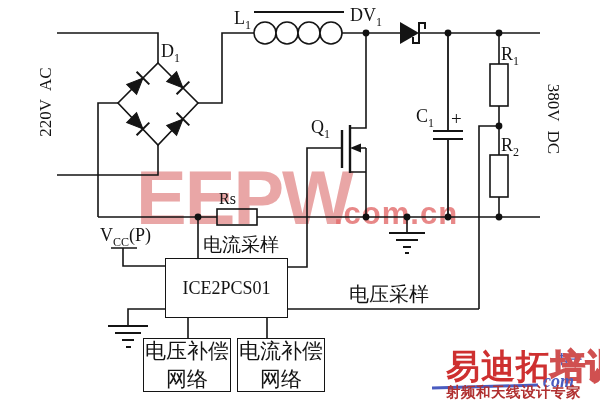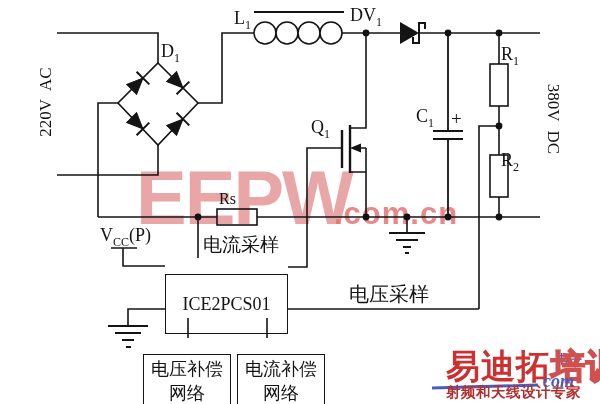--- a/index.html
+++ b/index.html
@@ -30,24 +30,24 @@
   .lbl{position:absolute;font-size:18px;white-space:nowrap;color:#141414;}
   .lbl sub{font-size:12px;}
   .cn{font-size:19px;}
   .rot{width:100px;height:20px;text-align:center;font-size:17px;word-spacing:5px;}
   .rot-l{transform:rotate(-90deg);}
   .rot-r{transform:rotate(90deg);}
   
   .cbox{
     position:absolute;border:1.7px solid #141414;background:transparent;
     display:flex;align-items:center;justify-content:center;flex-direction:column;
-    text-align:right;color:#141414;margin-top:16px;
+    text-align:right;color:#141414;
   }
   .ic-box{left:165px;top:258px;width:123px;height:60px;font-size:18px;}
-  .comp-box{font-size:18px;line-height:1.35;}
+  .comp-box{font-size:21px;line-height:1.35;}
   
   .wm2{position:absolute;font-weight:bold;white-space:nowrap;
        font-family:"Liberation Sans","DejaVu Sans",sans-serif;}
   .wm2-brand{left:446px;top:344px;font-size:34px;letter-spacing:1px;}
   .wm2-brand .solid{color:#ce3030;}
   .wm2-brand .hollow{color:rgba(255,255,255,.2);-webkit-text-stroke:1.6px #d05050;}
   .wm2-accent-text{left:556px;top:351px;font-size:13px;color:#4a5cc0;}
   .wm2-accent-script{left:543px;top:371px;font-size:18px;font-style:italic;
        font-family:"Liberation Serif","DejaVu Serif",serif;color:#4a5cc0;}
   .wm2-swoosh{position:absolute;left:432px;top:385px;width:106px;height:2.5px;
@@ -180,21 +180,21 @@
 
     <div class="lbl" style="left:350px;top:5px;"><span>DV</span><sub>1</sub></div>
 
     <div class="lbl" style="left:311px;top:117px;"><span>Q</span><sub>1</sub></div>
 
     <div class="lbl" style="left:416px;top:106px;"><span>C</span><sub>1</sub></div>
     <div class="lbl" style="left:451px;top:108px;font-size:19px;">+</div>
 
     <div class="lbl" style="left:501px;top:44px;"><span>R</span><sub>1</sub></div>
 
-    <div class="lbl" style="left:501px;top:135px;margin-top:15px;"><span>R</span><sub>2</sub></div>
+    <div class="lbl" style="left:501px;top:135px;"><span>R</span><sub>2</sub></div>
 
     <div class="lbl" style="left:219px;top:190px;font-size:16px;">Rs</div>
 
     <div class="lbl" style="left:100px;top:225px;"><span>V</span><sub>CC</sub><span>(P)</span></div>
 
     <div class="lbl cn" style="left:203px;top:232px;">电流采样</div>
 
     <div class="lbl cn" style="left:349px;top:281px;font-size:20px;">电压采样</div>
 
     <div class="cbox ic-box">

